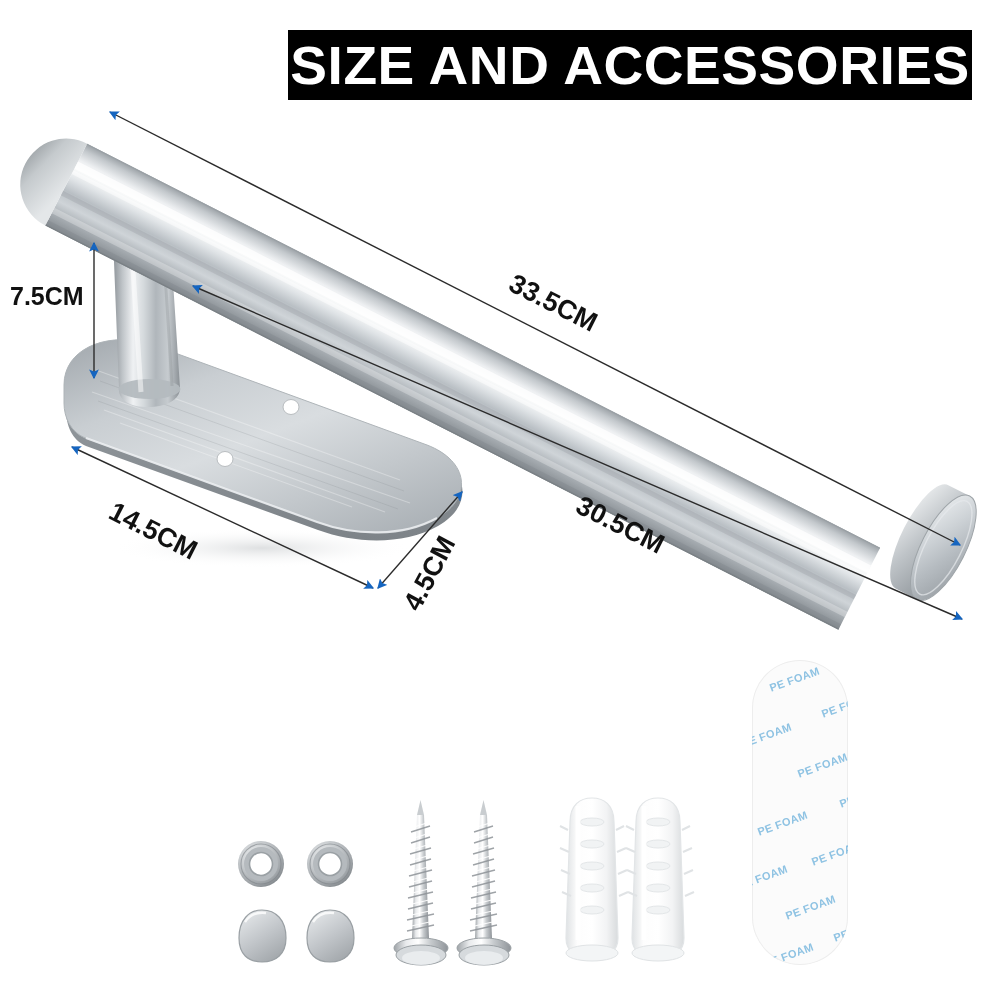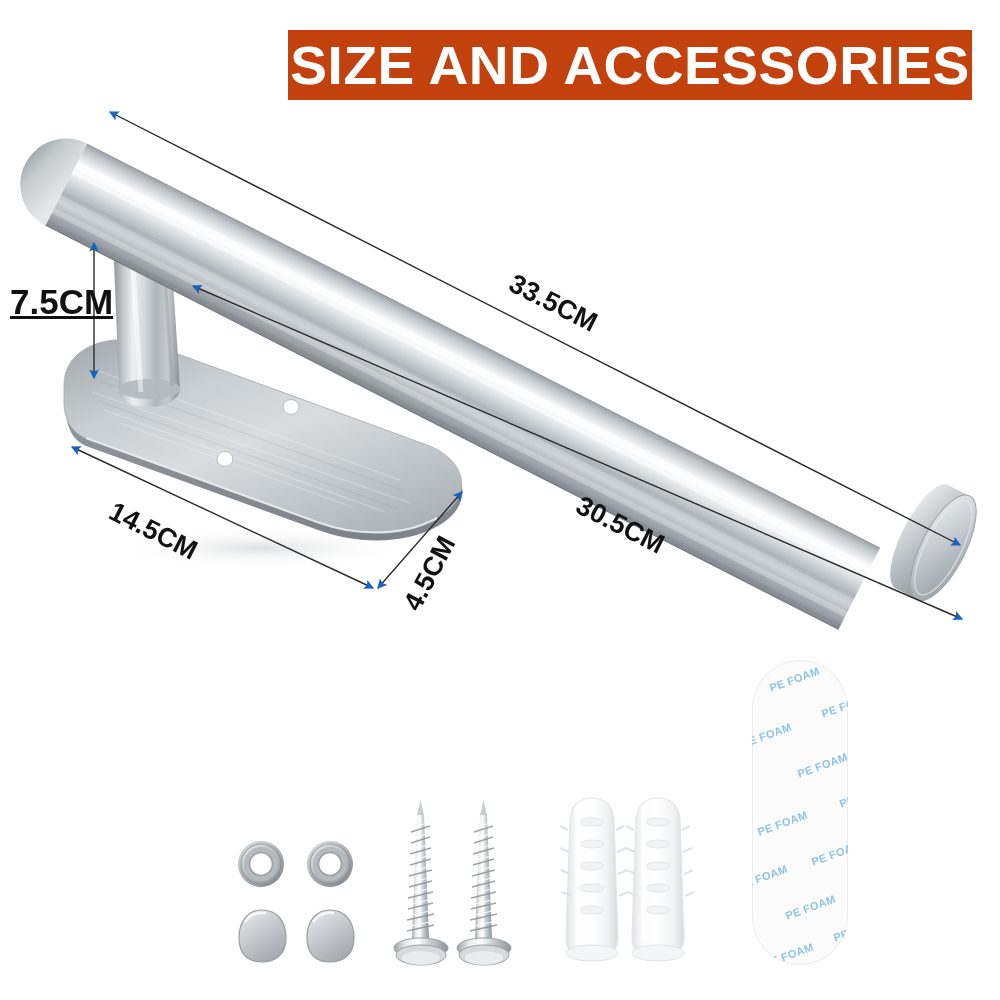--- a/index.html
+++ b/index.html
@@ -4,21 +4,21 @@
 <style>
   html,body{margin:0;padding:0;background:#ffffff;}
   body{width:1000px;height:1000px;position:relative;overflow:hidden;
        font-family:"Liberation Sans",sans-serif;}
 
   #stage{position:absolute;left:0;top:0;width:1000px;height:1000px;background:#fff;}
 
   
   .banner{
     position:absolute;left:288px;top:30px;width:684px;height:70px;
-    background:#c2410c;display:flex;align-items:center;justify-content:center;
+    background:#000000;display:flex;align-items:center;justify-content:center;
   }
   .banner-text{
     color:#ffffff;font-family:"Liberation Sans",sans-serif;
     font-weight:bold;font-size:54px;letter-spacing:0.5px;
     white-space:nowrap;line-height:1;
     transform:scaleX(1.02);
   }
 
   
   .dim{
@@ -375,21 +375,21 @@
       </g>
       <path d="M 644 806 L 644 940" stroke="#ffffff" stroke-width="5" opacity="0.85" fill="none"></path>
       <ellipse cx="658" cy="953" rx="26" ry="8" fill="#f3f5f6" stroke="#e0e3e5" stroke-width="1"></ellipse>
     </g>
   </svg>
 
   <div class="banner">
     <span class="banner-text">SIZE AND ACCESSORIES</span>
   </div>
 
-  <div class="dim" style="left:10px;  top:282px; font-size:35px;text-decoration:underline;">7.5CM</div>
+  <div class="dim" style="left:10px;  top:282px; font-size:25px;">7.5CM</div>
 
   <div class="dim" style="left:518px; top:268px; font-size:27px; transform:rotate(27deg); transform-origin:left top;">33.5CM</div>
 
   <div class="dim" style="left:118px; top:496px; font-size:27px; transform:rotate(27deg); transform-origin:left top;">14.5CM</div>
 
   <div class="dim" style="left:425px; top:585px; font-size:27px; transform:rotate(-62deg); transform-origin:left bottom;">4.5CM</div>
 
   <div class="dim" style="left:585px; top:490px; font-size:27px; transform:rotate(27deg); transform-origin:left top;">30.5CM</div>
 
   <div class="foam-clip">

